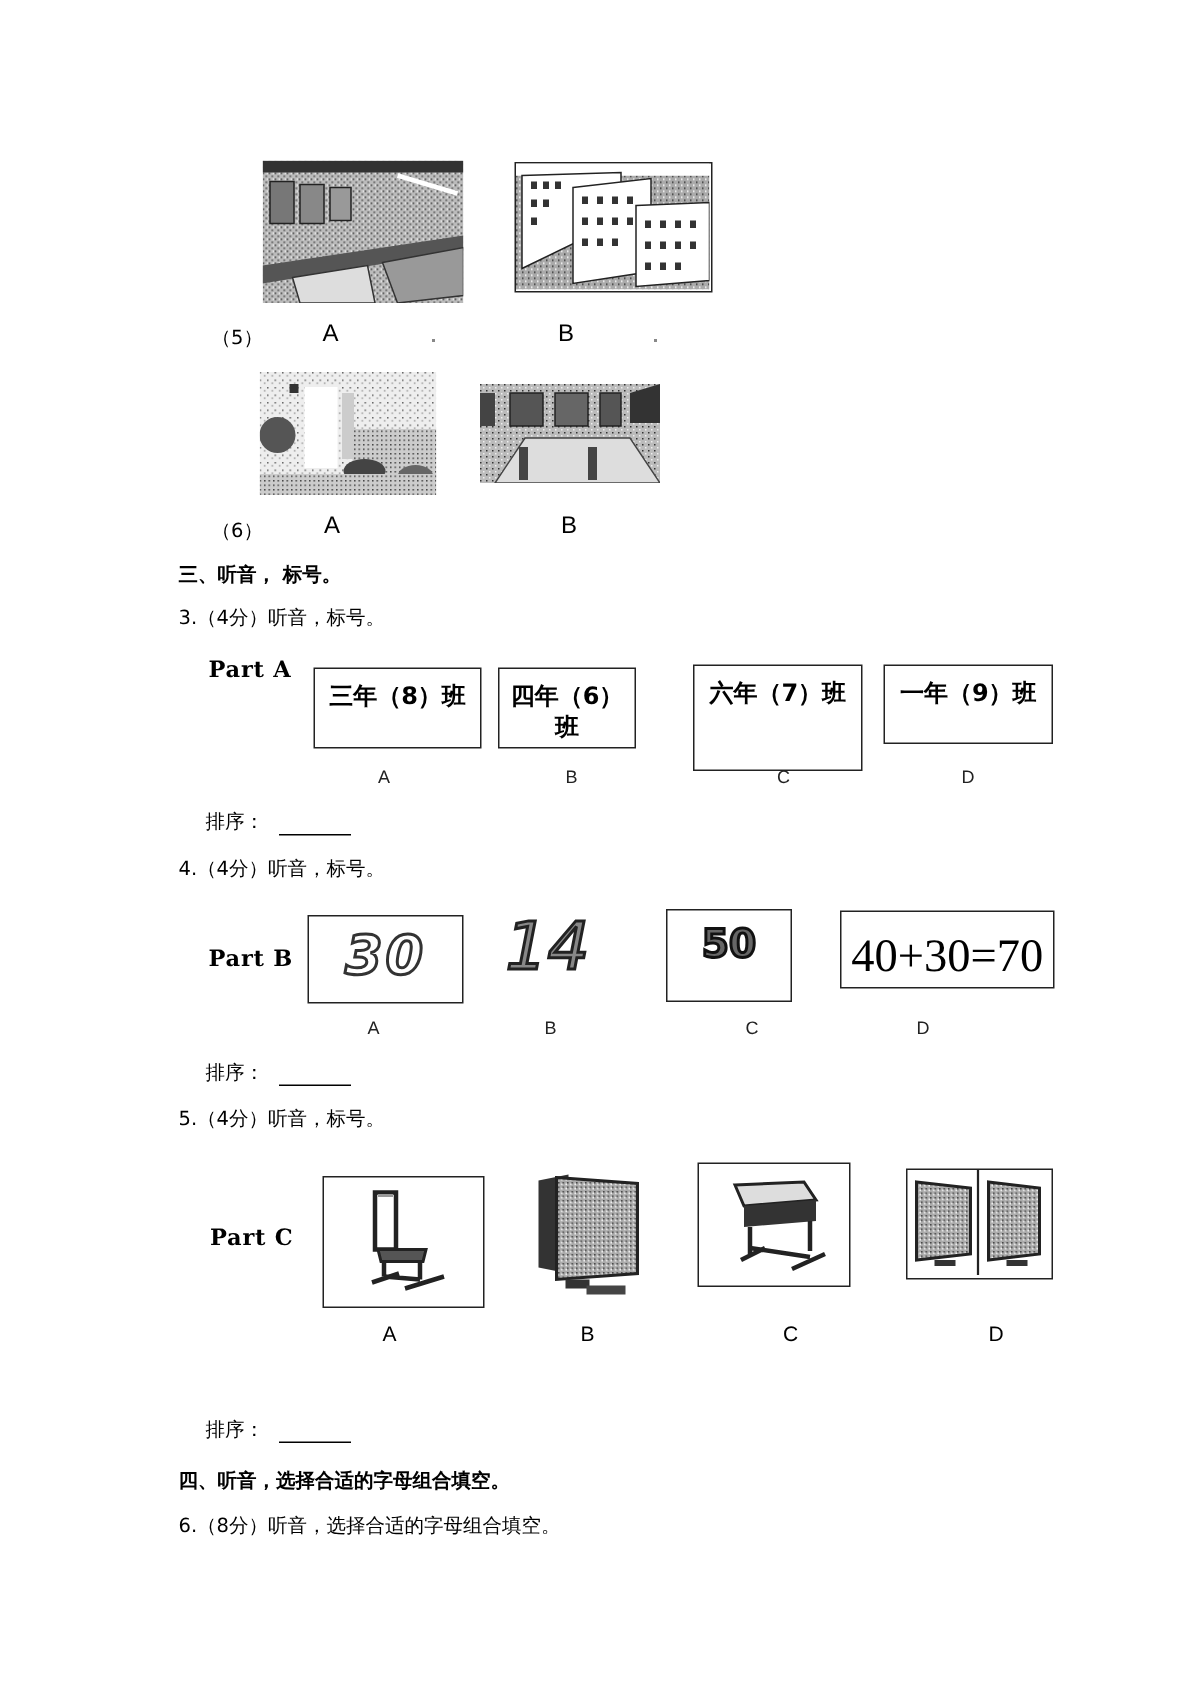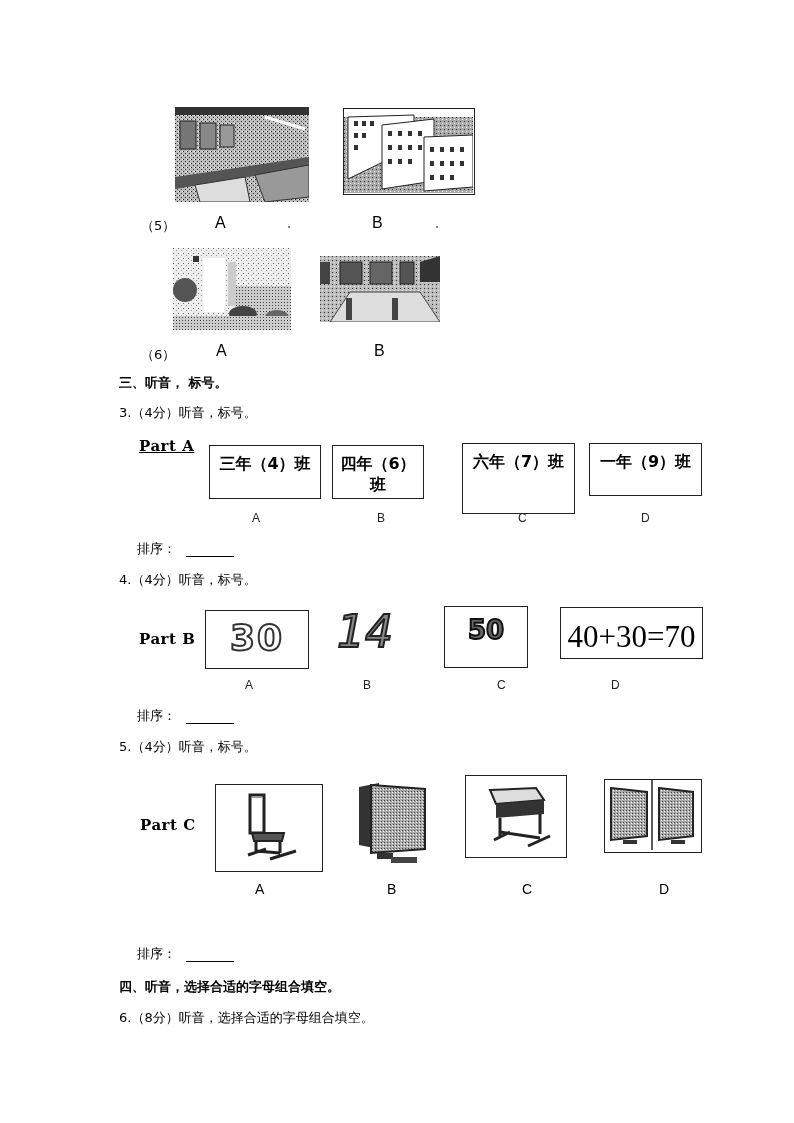--- a/index.html
+++ b/index.html
@@ -138,24 +138,24 @@
     <rect x="72" y="42" width="6" height="22" fill="#444"></rect>
   </svg>
 </div>
 <div class="abs txt" style="left:141px;top:347px;">（6）</div>
 <div class="abs letter" style="left:216px;top:342px;">A</div>
 <div class="abs letter" style="left:374px;top:342px;">B</div>
 
 <div class="abs bold" style="left:119px;top:374px;">三、听音， 标号。</div>
 <div class="abs txt" style="left:119px;top:405px;">3.（4分）听音，标号。</div>
 
-<div class="abs part-label" style="left:139px;top:437px;text-decoration:underline;">Part A</div>
+<div class="abs part-label" style="left:139px;top:437px;">Part A</div>
 
 <div class="box" style="left:209px;top:445px;width:112px;height:54px;">
-  <div class="cls-text">三年（4）班</div>
+  <div class="cls-text">三年（8）班</div>
 </div>
 <div class="box" style="left:332px;top:445px;width:92px;height:54px;">
   <div class="cls-text">四年（6）班</div>
 </div>
 <div class="box" style="left:462px;top:443px;width:113px;height:71px;">
   <div class="cls-text">六年（7）班</div>
 </div>
 <div class="box" style="left:589px;top:443px;width:113px;height:53px;">
   <div class="cls-text">一年（9）班</div>
 </div>
@@ -165,21 +165,21 @@
 <div class="abs small-letter" style="left:518px;top:511px;">C</div>
 <div class="abs small-letter" style="left:641px;top:511px;">D</div>
 
 <div class="abs txt" style="left:137px;top:541px;">
   <span>排序：</span><span class="blank"></span>
 </div>
 
 <div class="abs txt" style="left:119px;top:572px;">4.（4分）听音，标号。</div>
 <div class="abs part-label" style="left:139px;top:630px;">Part B</div>
 
-<div class="box" style="left:205px;top:610px;width:104px;height:59px;">
+<div class="box" style="left:205px;top:610px;width:104px;height:59px;font-style:italic;">
   <div style="position:absolute;left:0;top:6px;width:100%;text-align:center;font-family:'DejaVu Sans',sans-serif;font-weight:bold;font-size:36px;color:#fff;-webkit-text-stroke:2px #333;letter-spacing:2px;">30</div>
 </div>
 <div class="abs" style="left:337px;top:606px;font-family:'DejaVu Sans',sans-serif;font-weight:normal;font-size:44px;color:#888;-webkit-text-stroke:2px #222;font-style:italic;">14</div>
 <div class="box" style="left:444px;top:606px;width:84px;height:62px;">
   <div style="position:absolute;left:0;top:8px;width:100%;text-align:center;font-family:'DejaVu Sans',sans-serif;font-weight:bold;font-size:26px;color:#666;-webkit-text-stroke:2px #111;">50</div>
 </div>
 <div class="box" style="left:560px;top:607px;width:143px;height:52px;">
   <div style="position:absolute;left:0;top:11px;width:100%;text-align:center;font-family:'Liberation Serif',serif;font-size:31px;">40+30=70</div>
 </div>
 

